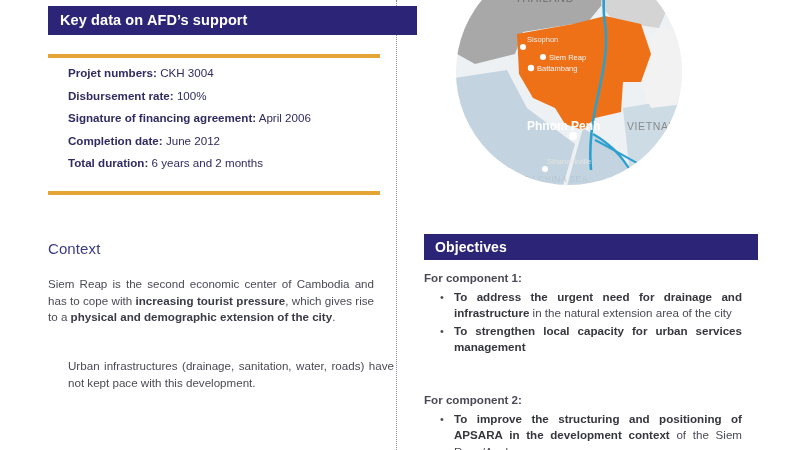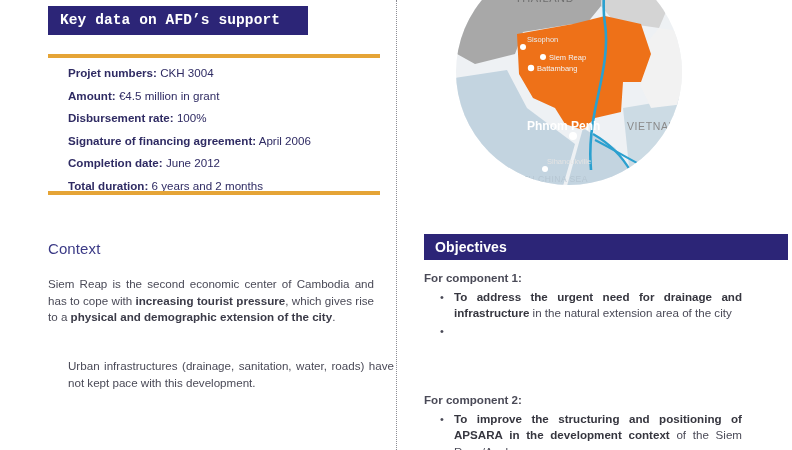--- a/index.html
+++ b/index.html
@@ -46,24 +46,23 @@
     font-size: 14.5px;
     font-weight: bold;
     letter-spacing: 0.1px;
     padding: 6px 10px 7px 12px;
     box-sizing: border-box;
   }
   .keydata-header {
     position: absolute;
     left: 0px;
     top: 6px;
-    width: 260px;
+    width: 369px;
     height: 29px;
     line-height: 17px;
-    font-family: Liberation Mono, monospace;
   }
 
   .rule-orange {
     position: absolute;
     left: 0px;
     width: 332px;
     height: 4px;
     background: #e5a436;
   }
   .rule-top { top: 54px; }
@@ -123,21 +122,21 @@
     left: 424px;
     top: 0px;
     width: 340px;
     height: 450px;
   }
 
   .objectives-header {
     position: absolute;
     left: 0px;
     top: 234px;
-    width: 364px;
+    width: 334px;
     height: 26px;
     line-height: 14px;
     padding: 6px 10px 6px 11px;
     font-size: 14px;
   }
 
   .obj-block {
     position: absolute;
     left: 0px;
     width: 318px;
@@ -196,23 +195,20 @@
 
     <div class="band-header keydata-header">Key data on AFD’s support</div>
 
     <div class="rule-orange rule-top"></div>
 
     <ul class="keydata-list">
       <li>
         <span class="k">Projet numbers:</span><span class="v"> CKH 3004</span>
       </li>
       <li>
-        <span class="k">Amount:</span><span class="v"> €4.5 million in grant</span>
-      </li>
-      <li>
         <span class="k">Disbursement rate:</span><span class="v"> 100%</span>
       </li>
       <li>
         <span class="k">Signature of financing agreement:</span><span class="v"> April 2006</span>
       </li>
       <li>
         <span class="k">Completion date:</span><span class="v"> June 2012</span>
       </li>
       <li>
         <span class="k">Total duration:</span><span class="v"> 6 years and 2 months</span>
@@ -233,21 +229,21 @@
 
     <div class="band-header objectives-header">Objectives</div>
 
     <div class="obj-block obj-c1">
       <div class="obj-intro">For component 1:</div>
       <ul class="obj-list">
         <li>
           <span class="bullet">•</span><b>To address the urgent need for drainage and infrastructure</b><span> in the natural extension area of the city</span>
         </li>
         <li>
-          <span class="bullet">•</span><span></span>
+          <span class="bullet">•</span><b>To strengthen local capacity for urban services management</b><span></span>
         </li>
       </ul>
     </div>
 
     <div class="obj-block obj-c2">
       <div class="obj-intro">For component 2:</div>
       <ul class="obj-list">
         <li>
           <span class="bullet">•</span><b>To improve the structuring and positioning of APSARA in the development context</b><span> of the Siem Reap/Angkor area</span>
         </li>

